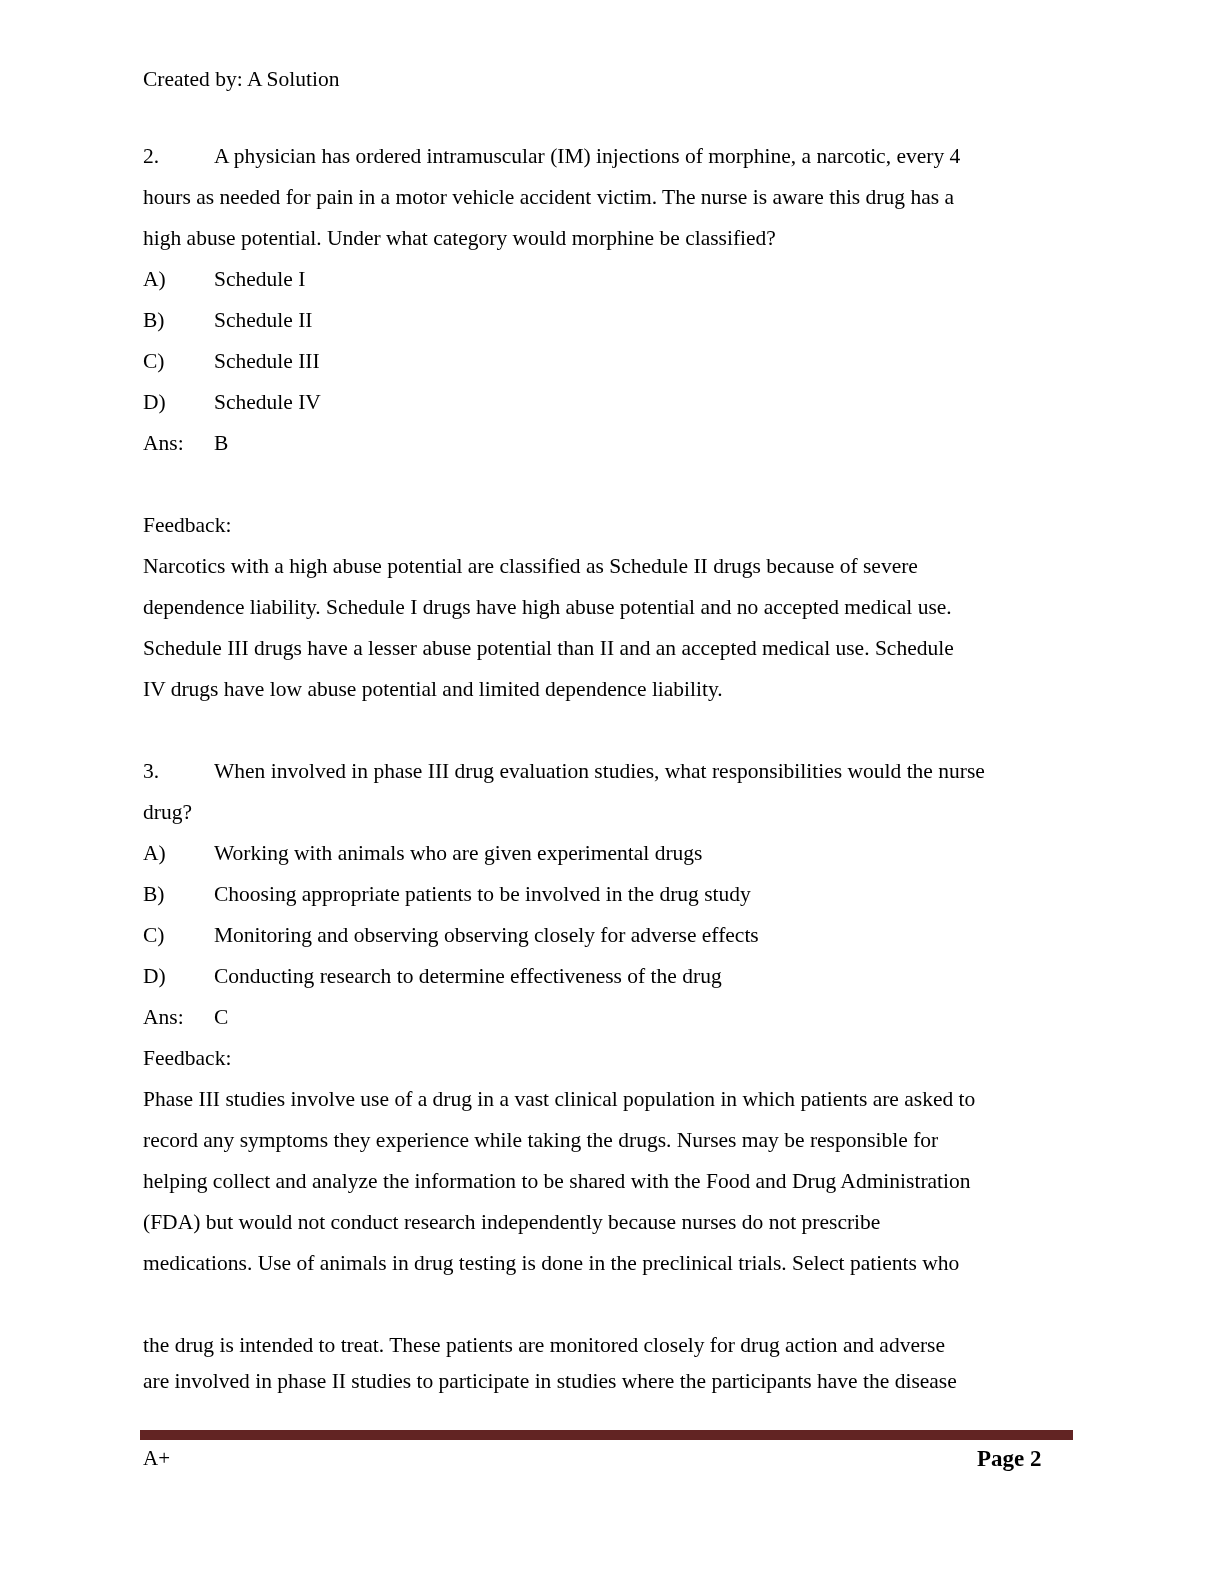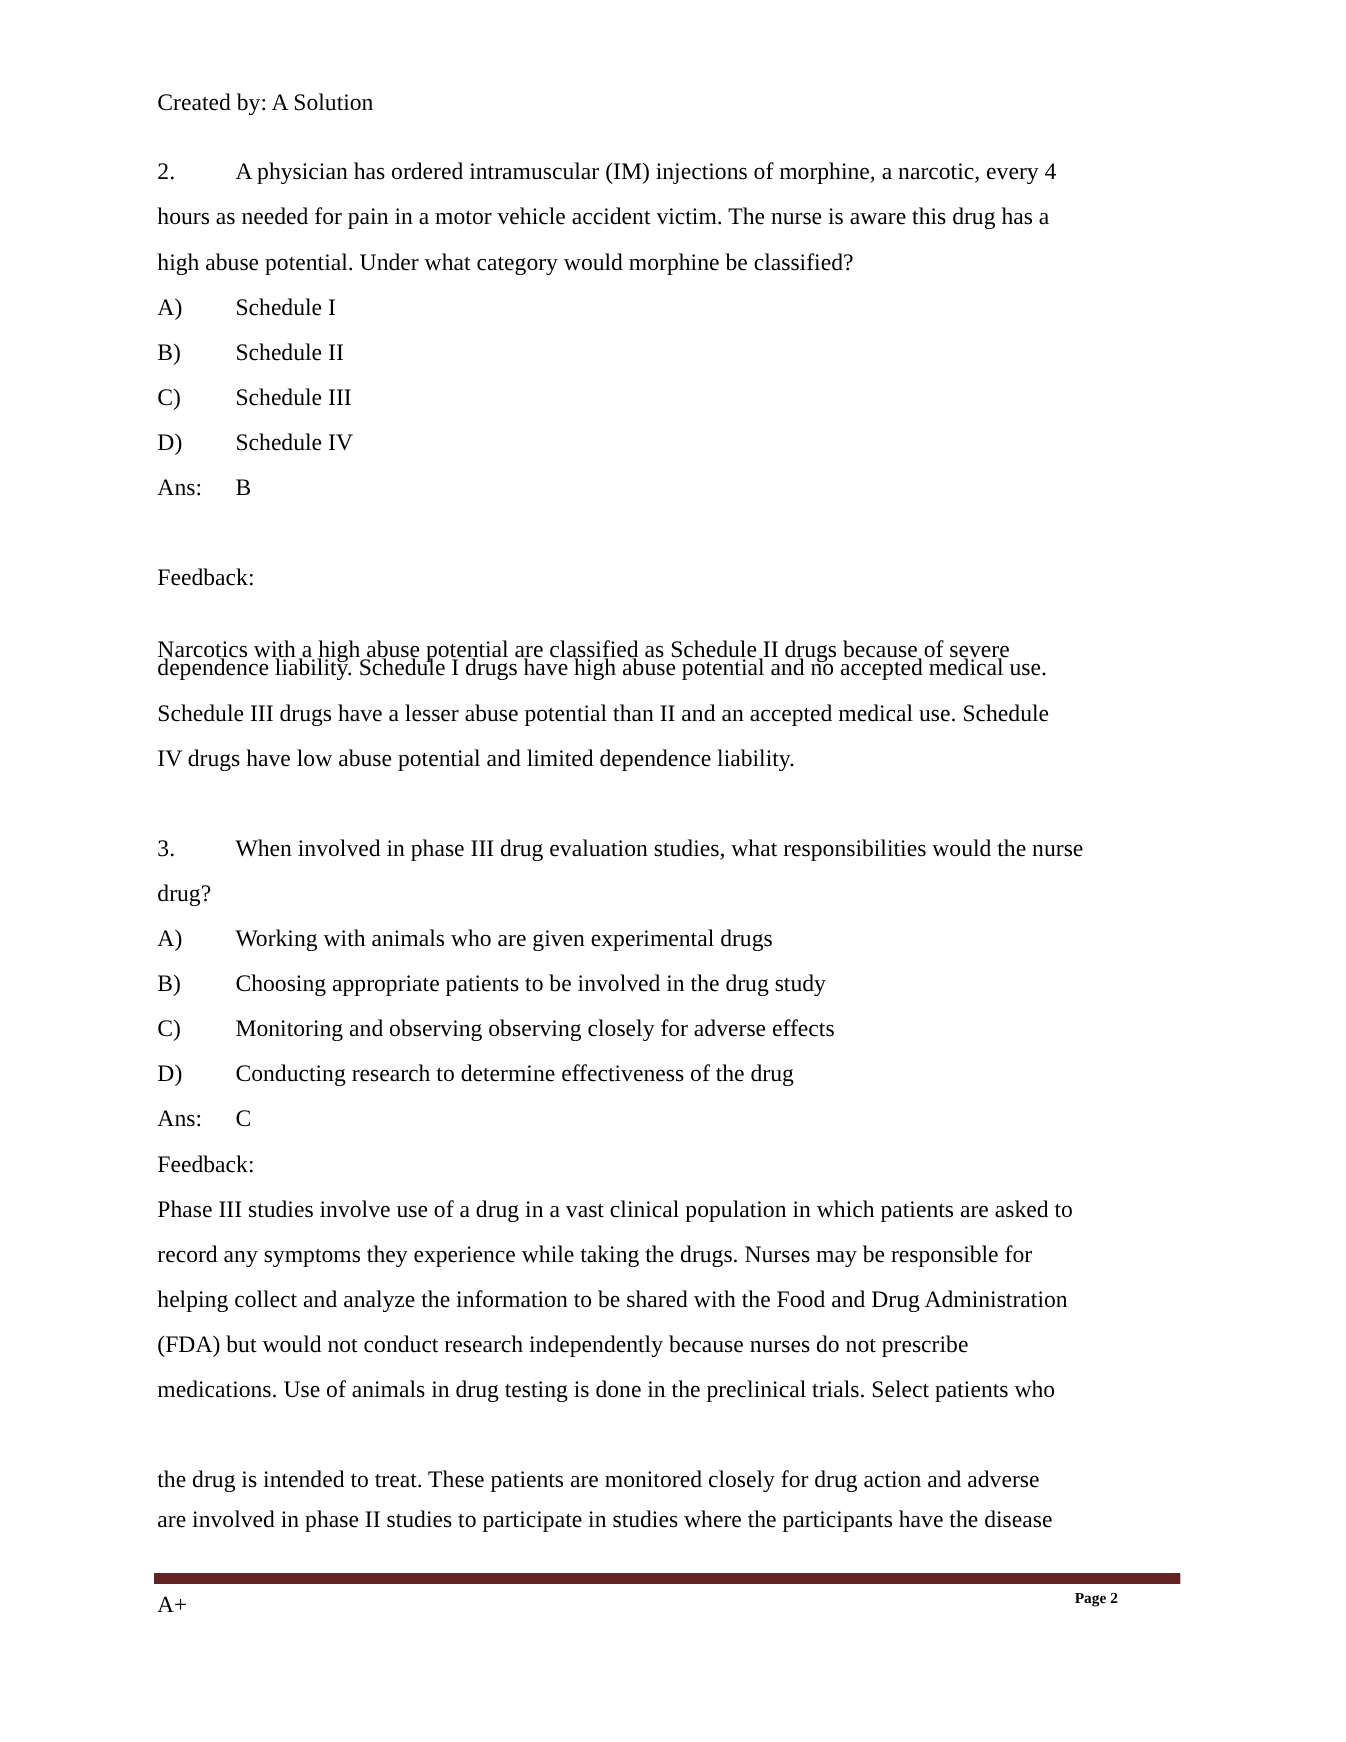--- a/index.html
+++ b/index.html
@@ -4,27 +4,27 @@
 <style>
   html, body { margin: 0; padding: 0; background: #ffffff; }
   body { width: 1224px; height: 1584px; position: relative; overflow: hidden;
          font-family: "Liberation Serif", serif; color: #000; font-size: 21.5px; }
   .page { position: absolute; left: 143px; top: 0; width: 930px; }
   .line { position: absolute; left: 0; white-space: nowrap; line-height: 1; }
   .num { position: absolute; left: 0; }
   .txt { position: absolute; left: 71px; white-space: nowrap; }
   .footer-bar { position: absolute; left: 140px; top: 1430px; width: 933px; height: 10px; background: #622423; }
   .footer-left { position: absolute; left: 143px; top: 1446px; font-family: "Liberation Serif", serif; font-size: 21px; }
-  .footer-right { position: absolute; left: 977px; top: 1446px; font-family: "Liberation Serif", serif; font-size: 14px; font-weight: bold; }
+  .footer-right { position: absolute; left: 977px; top: 1446px; font-family: "Liberation Serif", serif; font-size: 23px; font-weight: bold; }
 </style>
 </head>
 <body>
 
 <div class="page">
-  <div class="line" style="top:83px">Created by: A Solution</div>
+  <div class="line" style="top:69px">Created by: A Solution</div>
 
   <div>
     <div class="line" style="top:146px;width:930px">
       <span class="num">2.</span>
       <span class="txt">A physician has ordered intramuscular (IM) injections of morphine, a narcotic, every 4</span>
     </div>
     <div class="line" style="top:187px">hours as needed for pain in a motor vehicle accident victim. The nurse is aware this drug has a</div>
     <div class="line" style="top:228px">high abuse potential. Under what category would morphine be classified?</div>
 
     <div class="line" style="top:269px;width:900px">
@@ -42,21 +42,21 @@
     <div class="line" style="top:392px;width:900px">
       <span class="num">D)</span>
       <span class="txt">Schedule IV</span>
     </div>
     <div class="line" style="top:433px;width:900px">
       <span class="num">Ans:</span>
       <span class="txt">B</span>
     </div>
 
     <div class="line" style="top:515px">Feedback:</div>
-    <div class="line" style="top:580px">Narcotics with a high abuse potential are classified as Schedule II drugs because of severe</div>
+    <div class="line" style="top:556px">Narcotics with a high abuse potential are classified as Schedule II drugs because of severe</div>
     <div class="line" style="top:597px">dependence liability. Schedule I drugs have high abuse potential and no accepted medical use.</div>
     <div class="line" style="top:638px">Schedule III drugs have a lesser abuse potential than II and an accepted medical use. Schedule</div>
     <div class="line" style="top:679px">IV drugs have low abuse potential and limited dependence liability.</div>
   </div>
 
   <div>
     <div class="line" style="top:761px;width:930px">
       <span class="num">3.</span>
       <span class="txt">When involved in phase III drug evaluation studies, what responsibilities would the nurse</span>
     </div>

